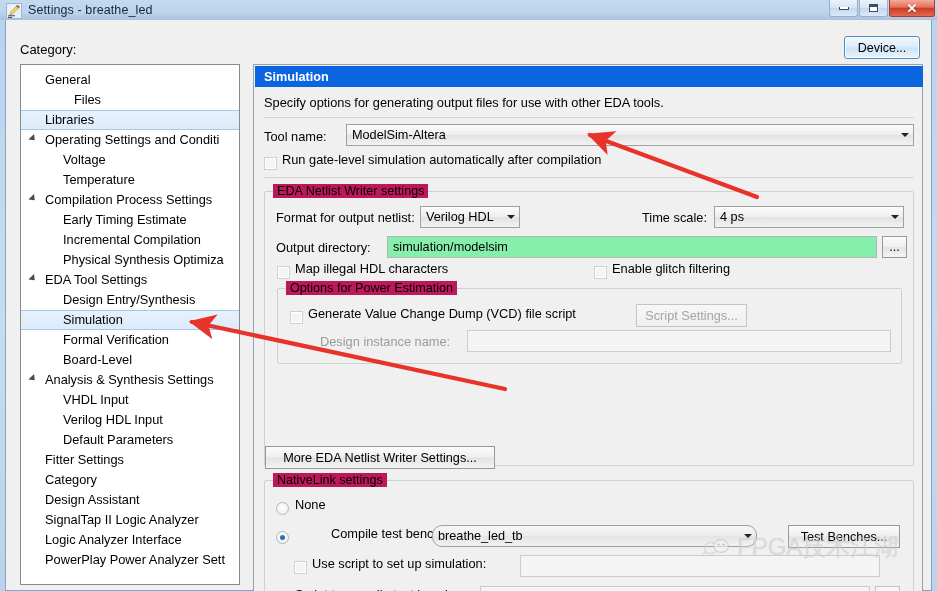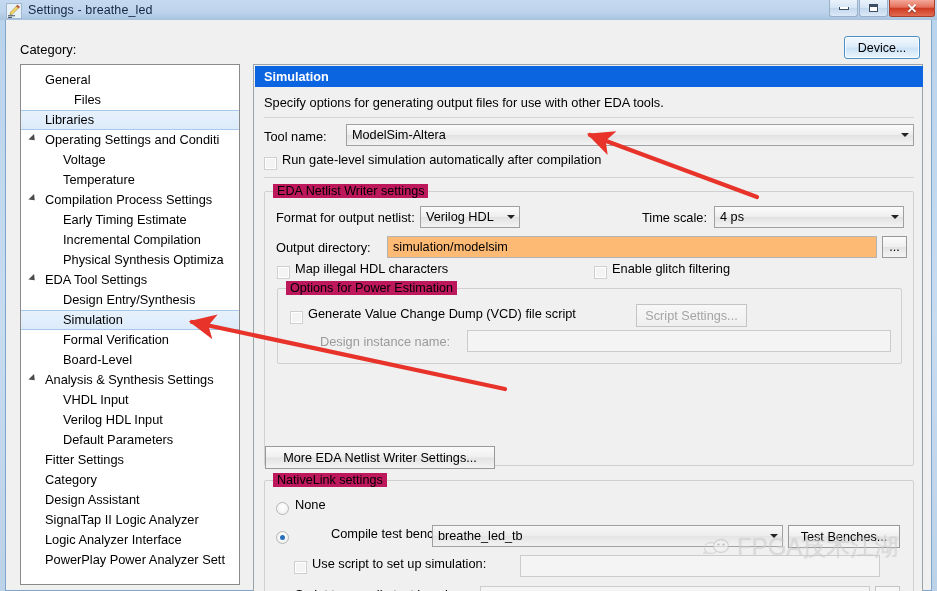--- a/index.html
+++ b/index.html
@@ -162,21 +162,21 @@
     width: 0; height: 0;
     border-left: 4px solid transparent; border-right: 4px solid transparent;
     border-top: 4px solid #222; display: block;
   }
   .combo.flat {
     background: linear-gradient(to bottom, #f7f7f7 0%, #ececec 50%, #e4e4e4 51%, #f2f2f2 100%);
   }
 
   .textbox {
     position: absolute; height: 22px;
-    background: #fdba74; border: 1px solid #b4b4b4;
+    background: #86efac; border: 1px solid #b4b4b4;
     font-size: 12.7px; color: #000;
     display: flex; align-items: center; padding-left: 5px;
   }
   .textbox.disabled { background: #f4f4f4; border-color: #cccccc; }
 
   .btn {
     position: absolute;
     background: linear-gradient(to bottom, #fbfbfb 0%, #efefef 48%, #e3e3e3 52%, #f4f4f4 100%);
     border: 1px solid #999; font-size: 12.7px; color: #000;
     display: flex; align-items: center; justify-content: center;
@@ -433,21 +433,21 @@
       <div class="btn" style="left:11px; top:381px; width:230px; height:23px;">More EDA Netlist Writer Settings...</div>
 
       <div class="group" style="left:10px; top:415px; width:650px; height:140px;">
         <div class="gtitle">NativeLink settings</div>
 
         <div class="rdo" style="left:11px; top:21px;"></div>
         <div class="lbl" style="position:absolute; left:30px; top:16px;">None</div>
 
         <div class="rdo on" style="left:11px; top:50px;"></div>
         <div class="lbl" style="position:absolute; left:30px; top:45px;margin-left:36px;">Compile test bench:</div>
-        <div class="combo flat" style="left:167px; top:44px; width:351px;">
+        <div class="combo flat" style="left:167px; top:44px; width:325px;border-radius:10px;">
           <span class="cv">breathe_led_tb</span>
           <span class="carat">
               <i></i>
             </span>
         </div>
         <div class="btn" style="left:523px; top:44px; width:112px; height:23px;">Test Benches...</div>
 
         <div class="cbx dis" style="left:29px; top:80px;"></div>
         <div class="lbl" style="position:absolute; left:47px; top:75px;">Use script to set up simulation:</div>
         <div class="textbox disabled" style="left:255px; top:74px; width:360px;">

